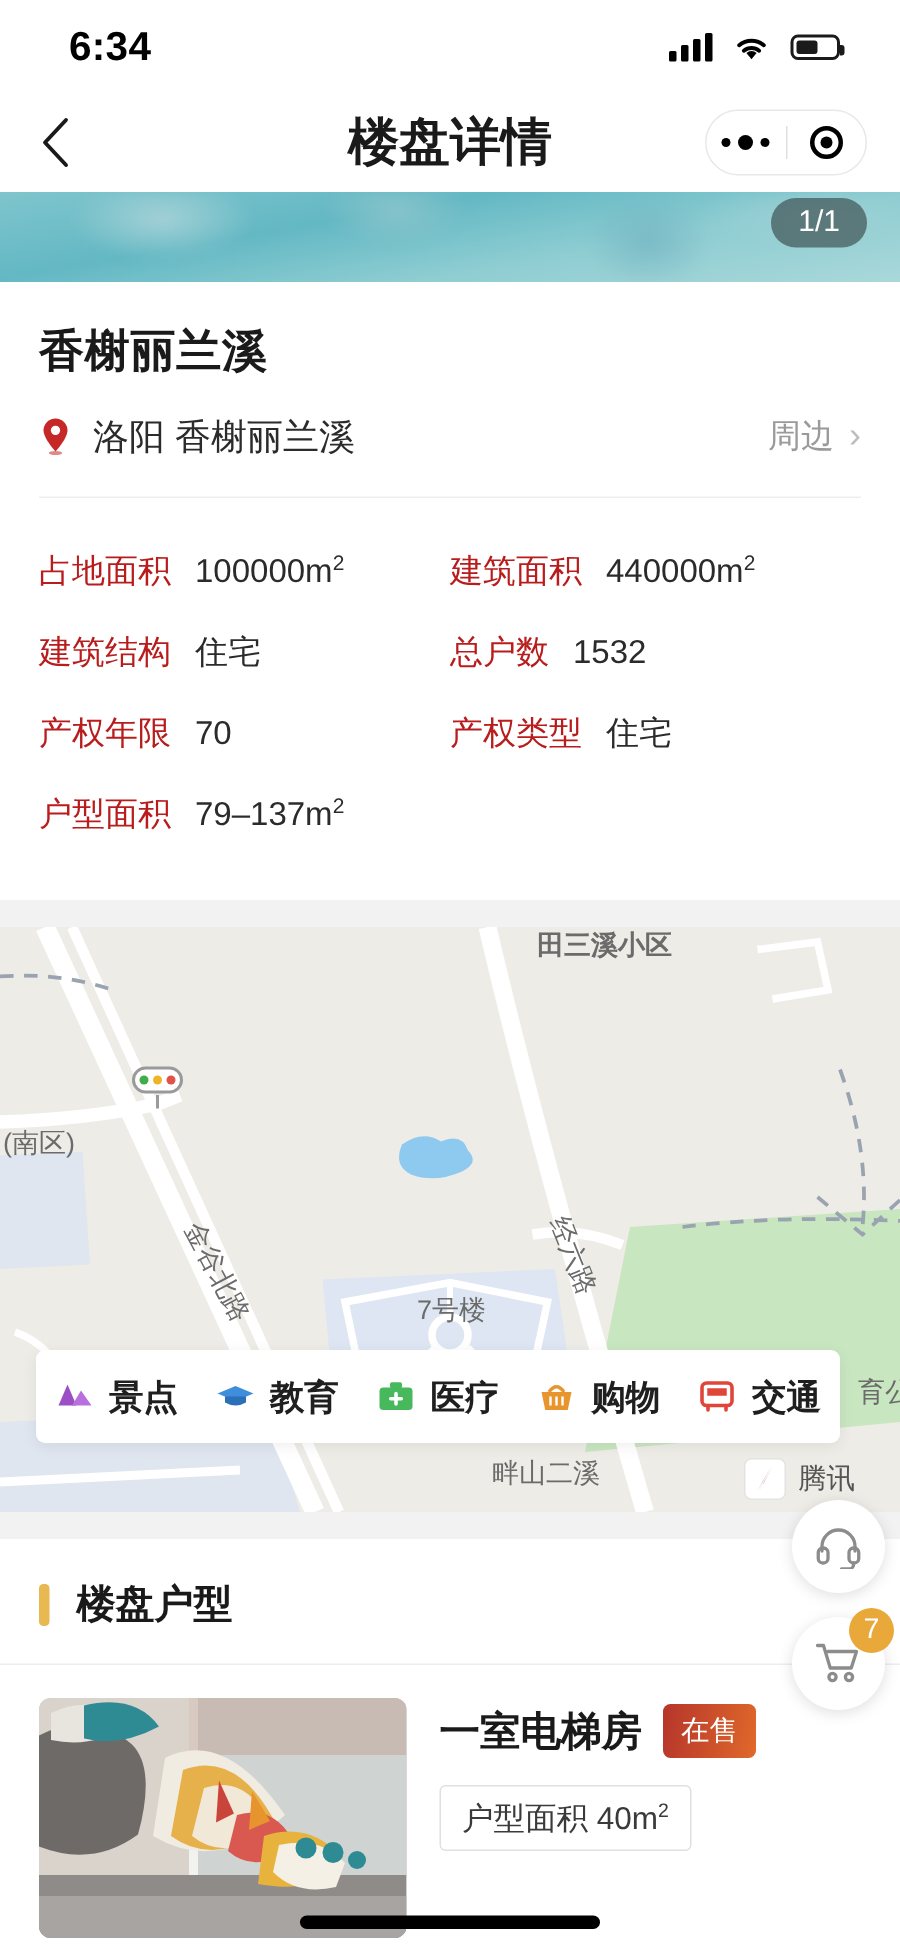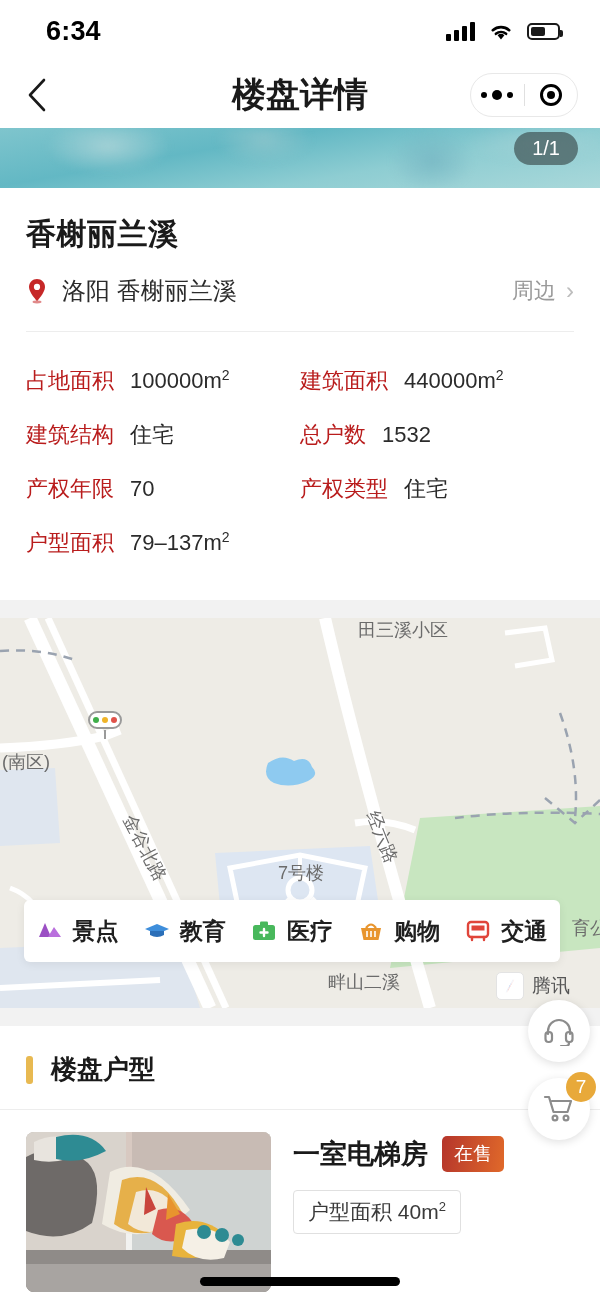--- a/index.html
+++ b/index.html
@@ -256,21 +256,21 @@
       <path d="M0 33 Q40 30 75 42" stroke="#9aa3b0" stroke-width="2.5" stroke-dasharray="9 7" fill="none"></path>
       <path d="M545 180 L575 205 L600 182" stroke="#9aa3b0" stroke-width="2.5" stroke-dasharray="9 7" fill="none"></path>
       <path d="M268 145 q14 -10 26 -2 q14 -6 18 6 q8 8 -4 14 q-18 8 -34 2 q-12 -6 -6 -20 z" fill="#8ecaf0"></path>
       <path d="M10 270 q28 10 34 40" stroke="#ffffff" stroke-width="5" fill="none"></path>
     </svg>
 
     <div class="map-label" style="left:2px; top:132px;">(南区)</div>
     <div class="map-label" style="left:128px; top:186px; transform:rotate(62deg); transform-origin:left center;">金谷北路</div>
     <div class="map-label" style="left:372px; top:182px; transform:rotate(68deg); transform-origin:left center;">经六路</div>
     <div class="map-label" style="left:278px; top:243px;">7号楼</div>
-    <div class="map-label" style="left:358px; top:0px;">田三溪小区</div>
+    <div class="map-label" style="left:358px; top:0px;font-weight:bold;">田三溪小区</div>
     <div class="map-label" style="left:572px; top:298px;">育公</div>
     <div class="map-label" style="left:328px; top:352px;">畔山二溪</div>
 
     <div class="traffic-light">
         <i></i>
         <i></i>
         <i></i>
       </div>
 
     <div class="poi-bar">

